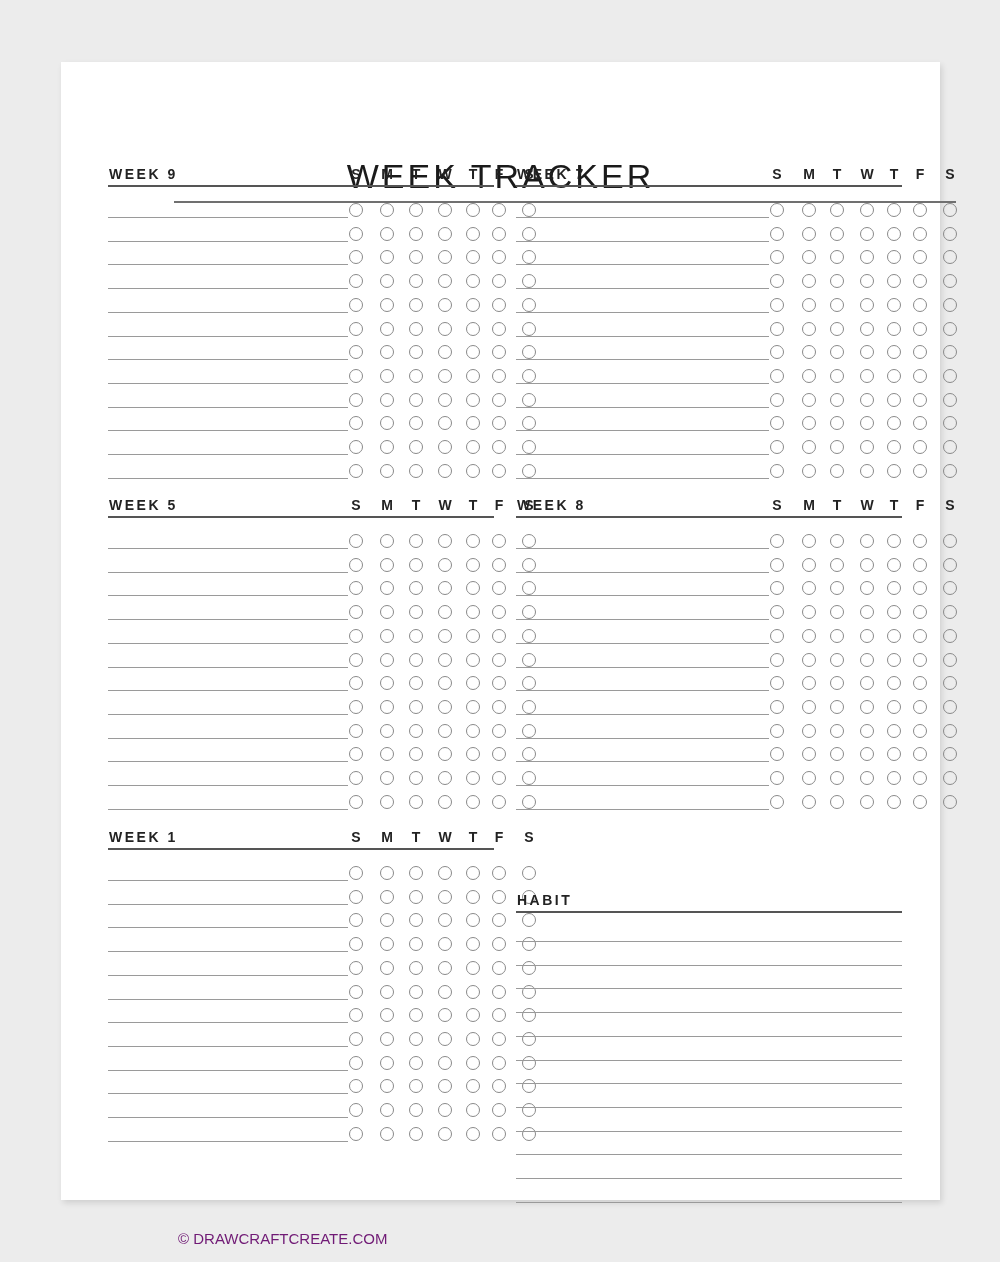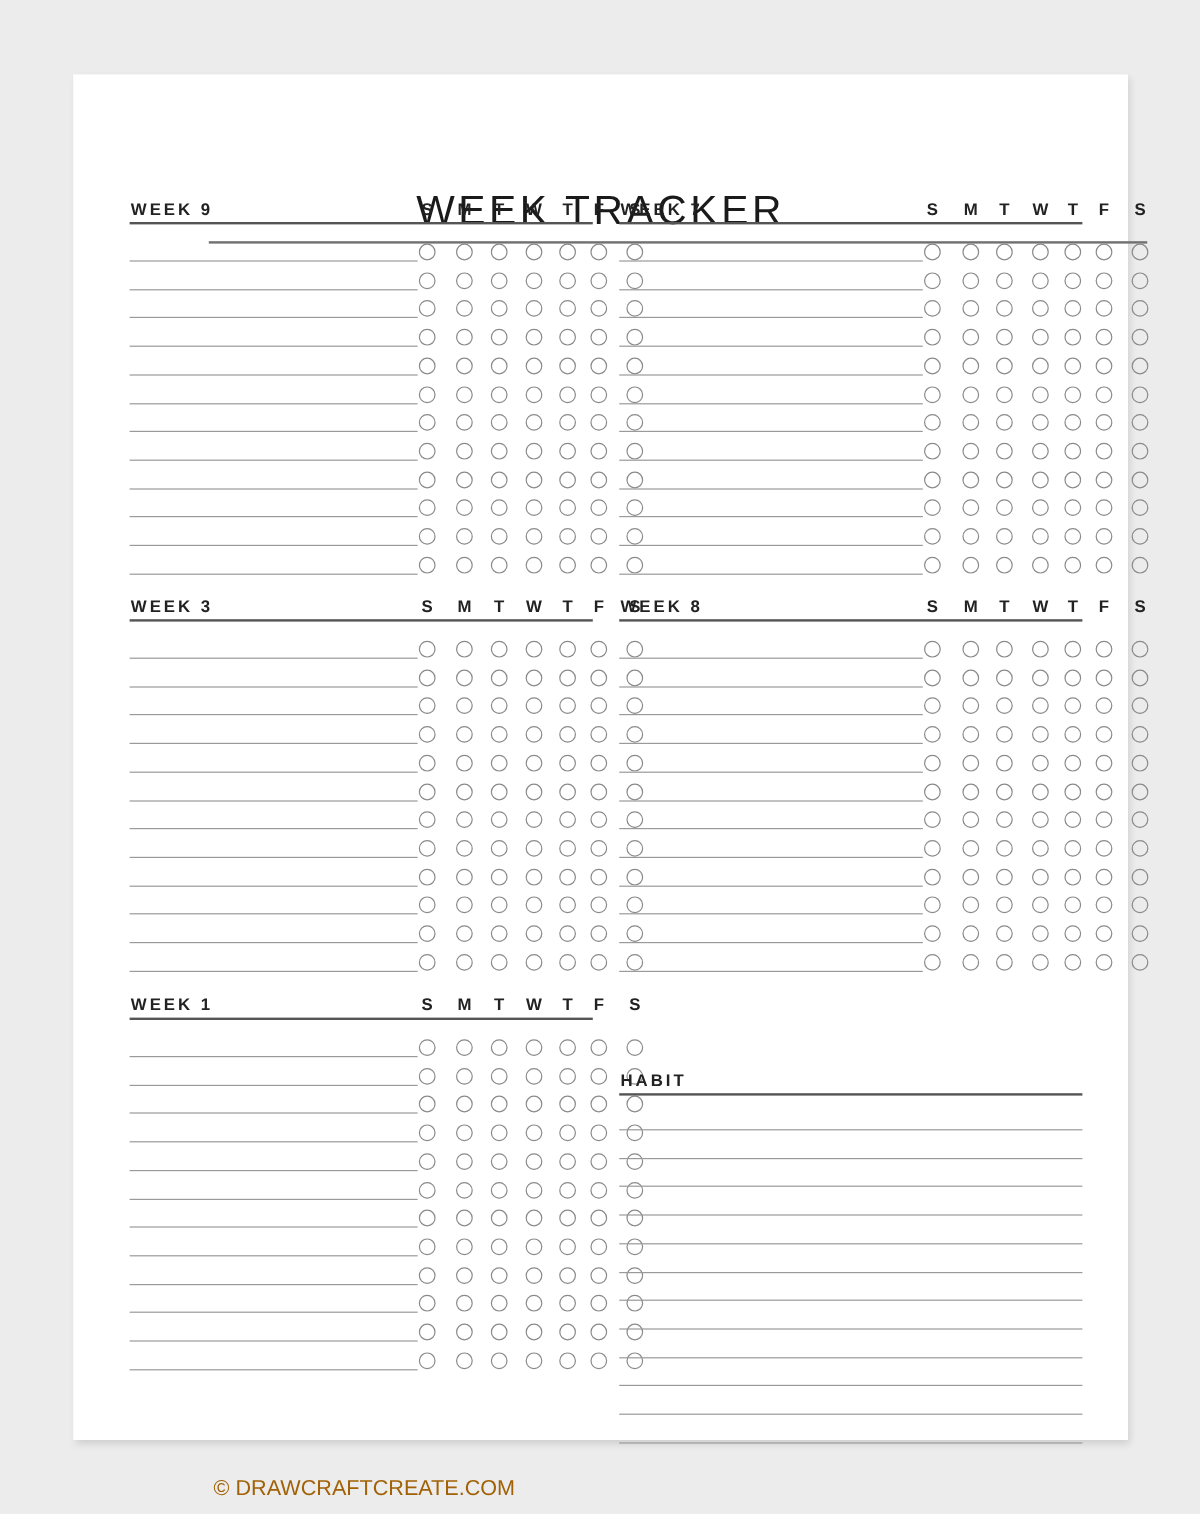--- a/index.html
+++ b/index.html
@@ -30,21 +30,21 @@
   .sec-rule { position:absolute; left:0; top:19px; width:386px; height:1.5px; background:#555; }
   .row { position:absolute; left:0; width:394px; height:24px; }
   .row-line { position:absolute; left:0; top:14px; width:193px; height:1px; background:#9a9a9a; }
   .circle {
     position:absolute; top:0; width:12px; height:12px; margin-left:-7px;
     border:1.2px solid #8a8a8a; border-radius:50%; box-sizing:content-box;
   }
   .notes { position:absolute; left:455px; top:830px; width:386px; }
   .note-line { position:absolute; left:0; width:386px; height:1px; background:#9a9a9a; }
   .footer {
-    position:absolute; left:117px; top:1168px; font-size:18px; color:#a16207;
+    position:absolute; left:117px; top:1168px; font-size:15px; color:#701a75;
   }
 </style>
 </head>
 <body>
 
 <div class="paper">
   <div class="title">WEEK TRACKER</div>
   <div class="title-rule"></div>
 
   <div id="sections">
@@ -304,21 +304,21 @@
           <div class="circle" style="left: 261px;"></div>
           <div class="circle" style="left: 293px;"></div>
           <div class="circle" style="left: 321px;"></div>
           <div class="circle" style="left: 351px;"></div>
           <div class="circle" style="left: 378px;"></div>
           <div class="circle" style="left: 404px;"></div>
           <div class="circle" style="left: 434px;"></div>
         </div>
       </div>
       <div class="section" style="left: 47px; top: 435px;">
-        <div class="sec-label">WEEK 3</div>
+        <div class="sec-label">WEEK 5</div>
         <div class="day" style="left: 248px;">S</div>
         <div class="day" style="left: 279px;">M</div>
         <div class="day" style="left: 308px;">T</div>
         <div class="day" style="left: 337px;">W</div>
         <div class="day" style="left: 365px;">T</div>
         <div class="day" style="left: 391px;">F</div>
         <div class="day" style="left: 421px;">S</div>
         <div class="sec-rule"></div>
         <div class="row" style="top: 37px;">
           <div class="row-line" style="width: 240px;"></div>

